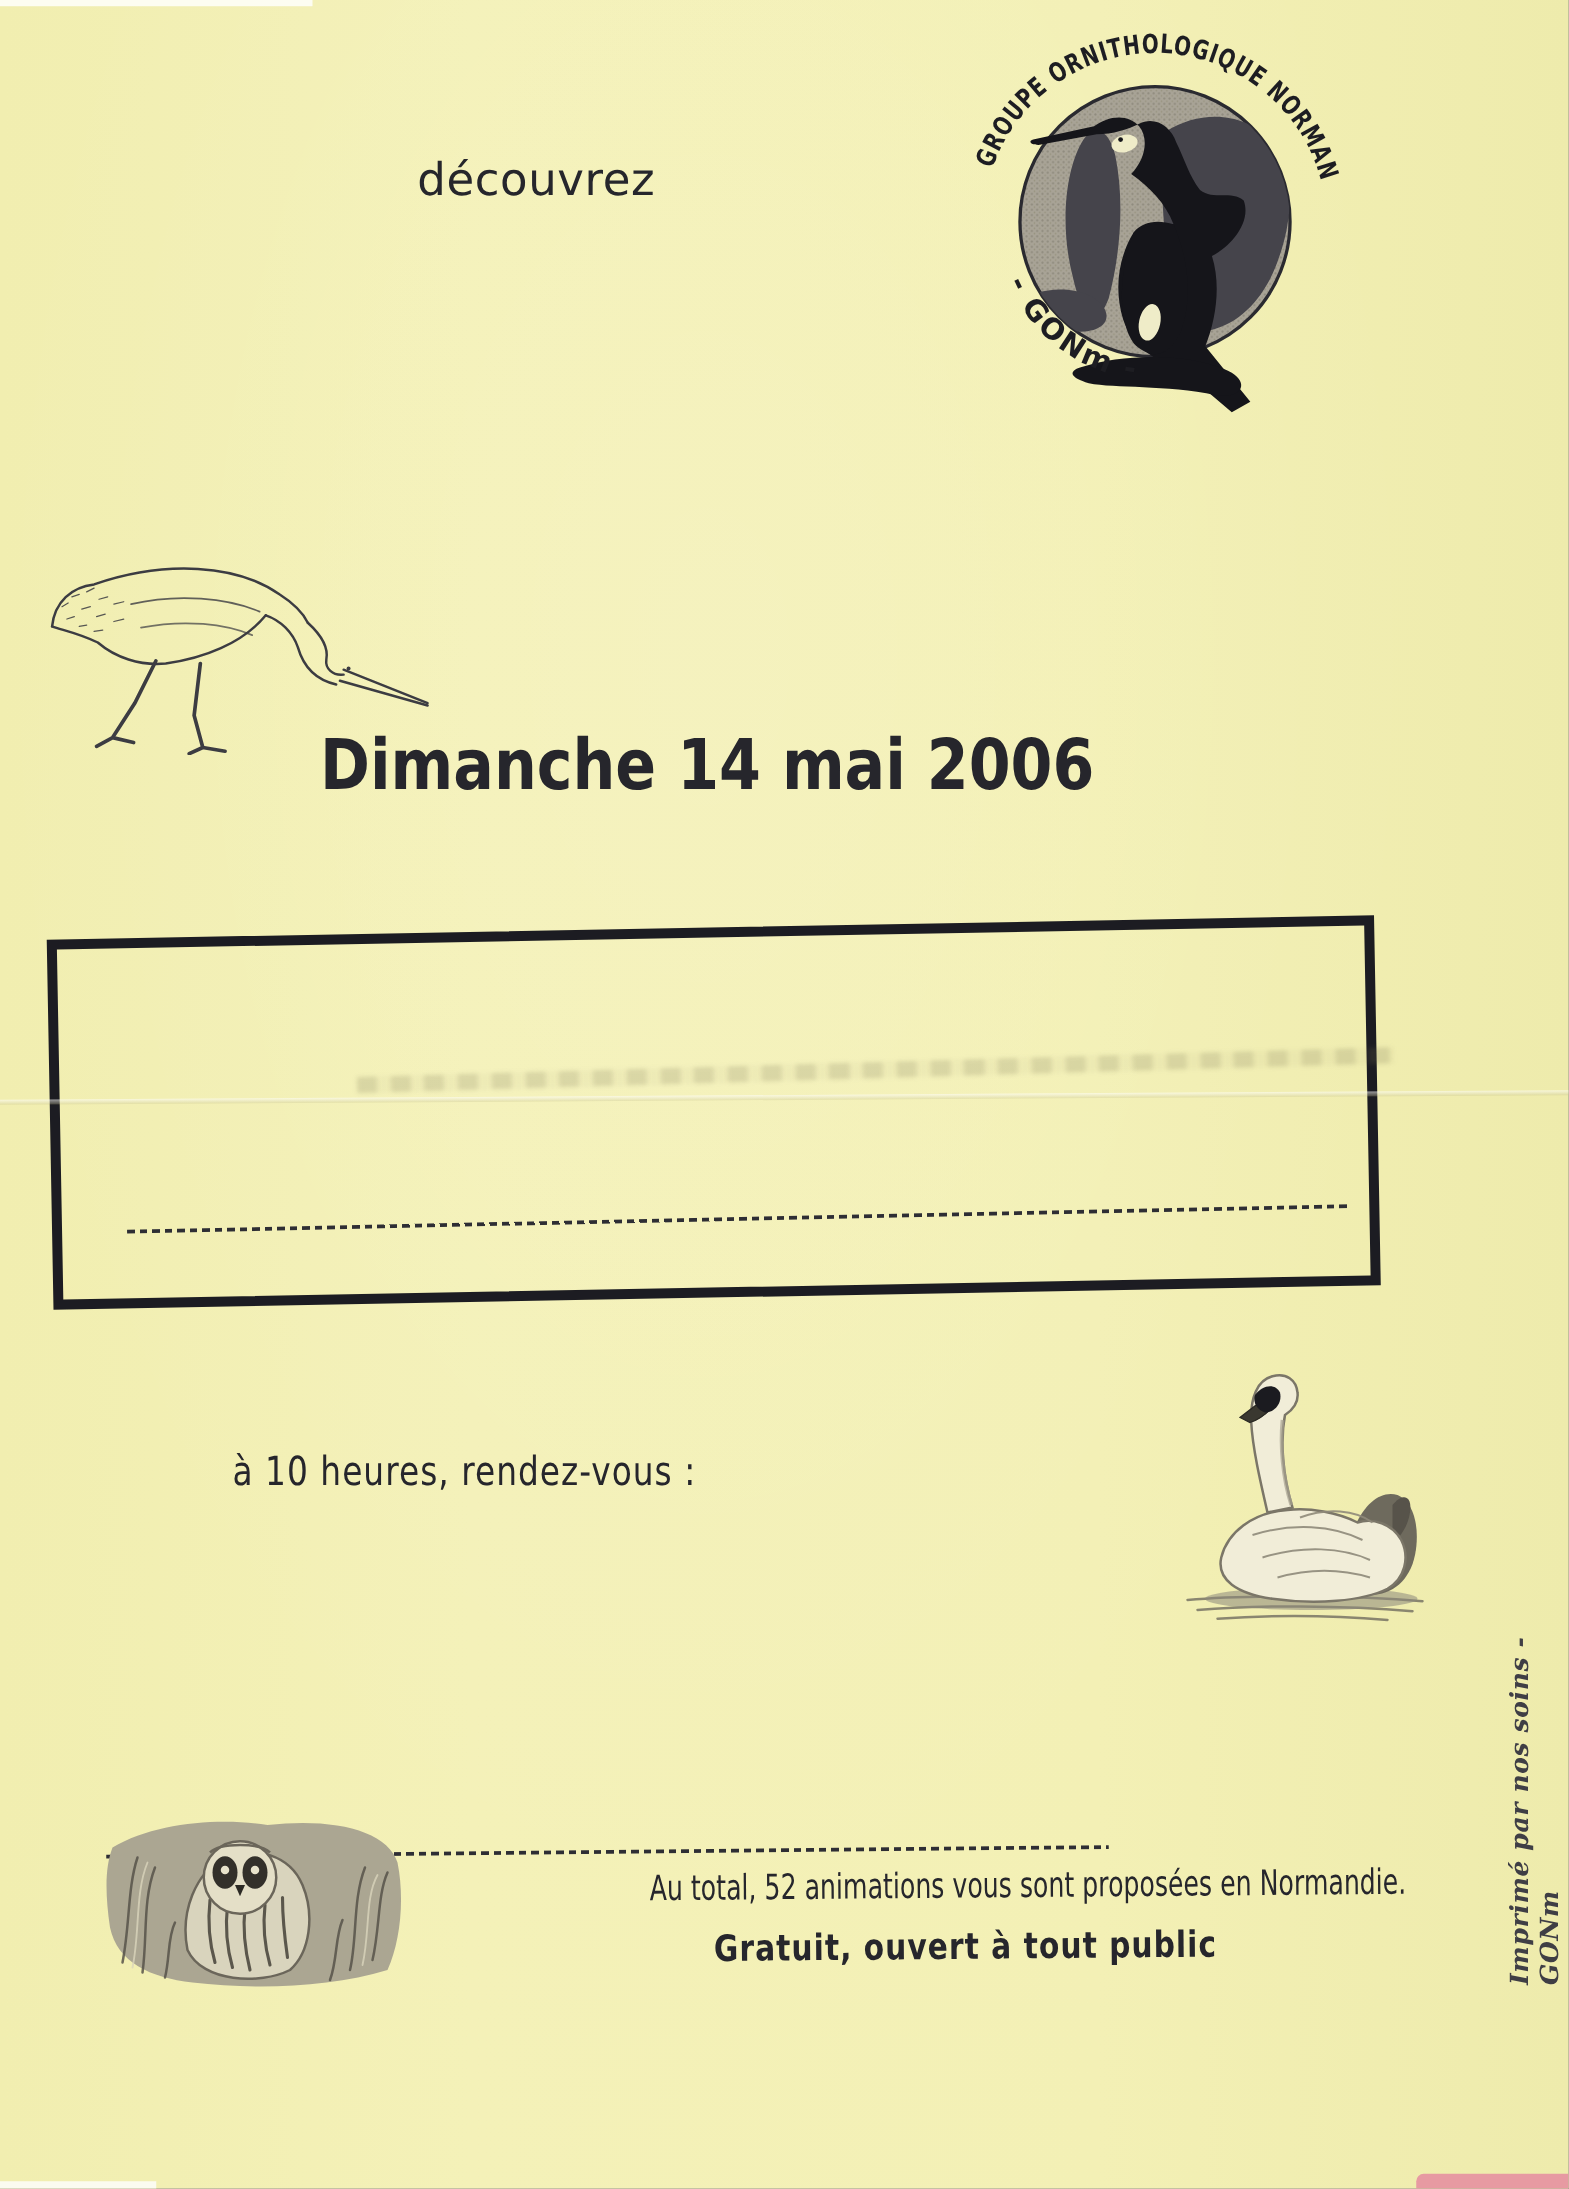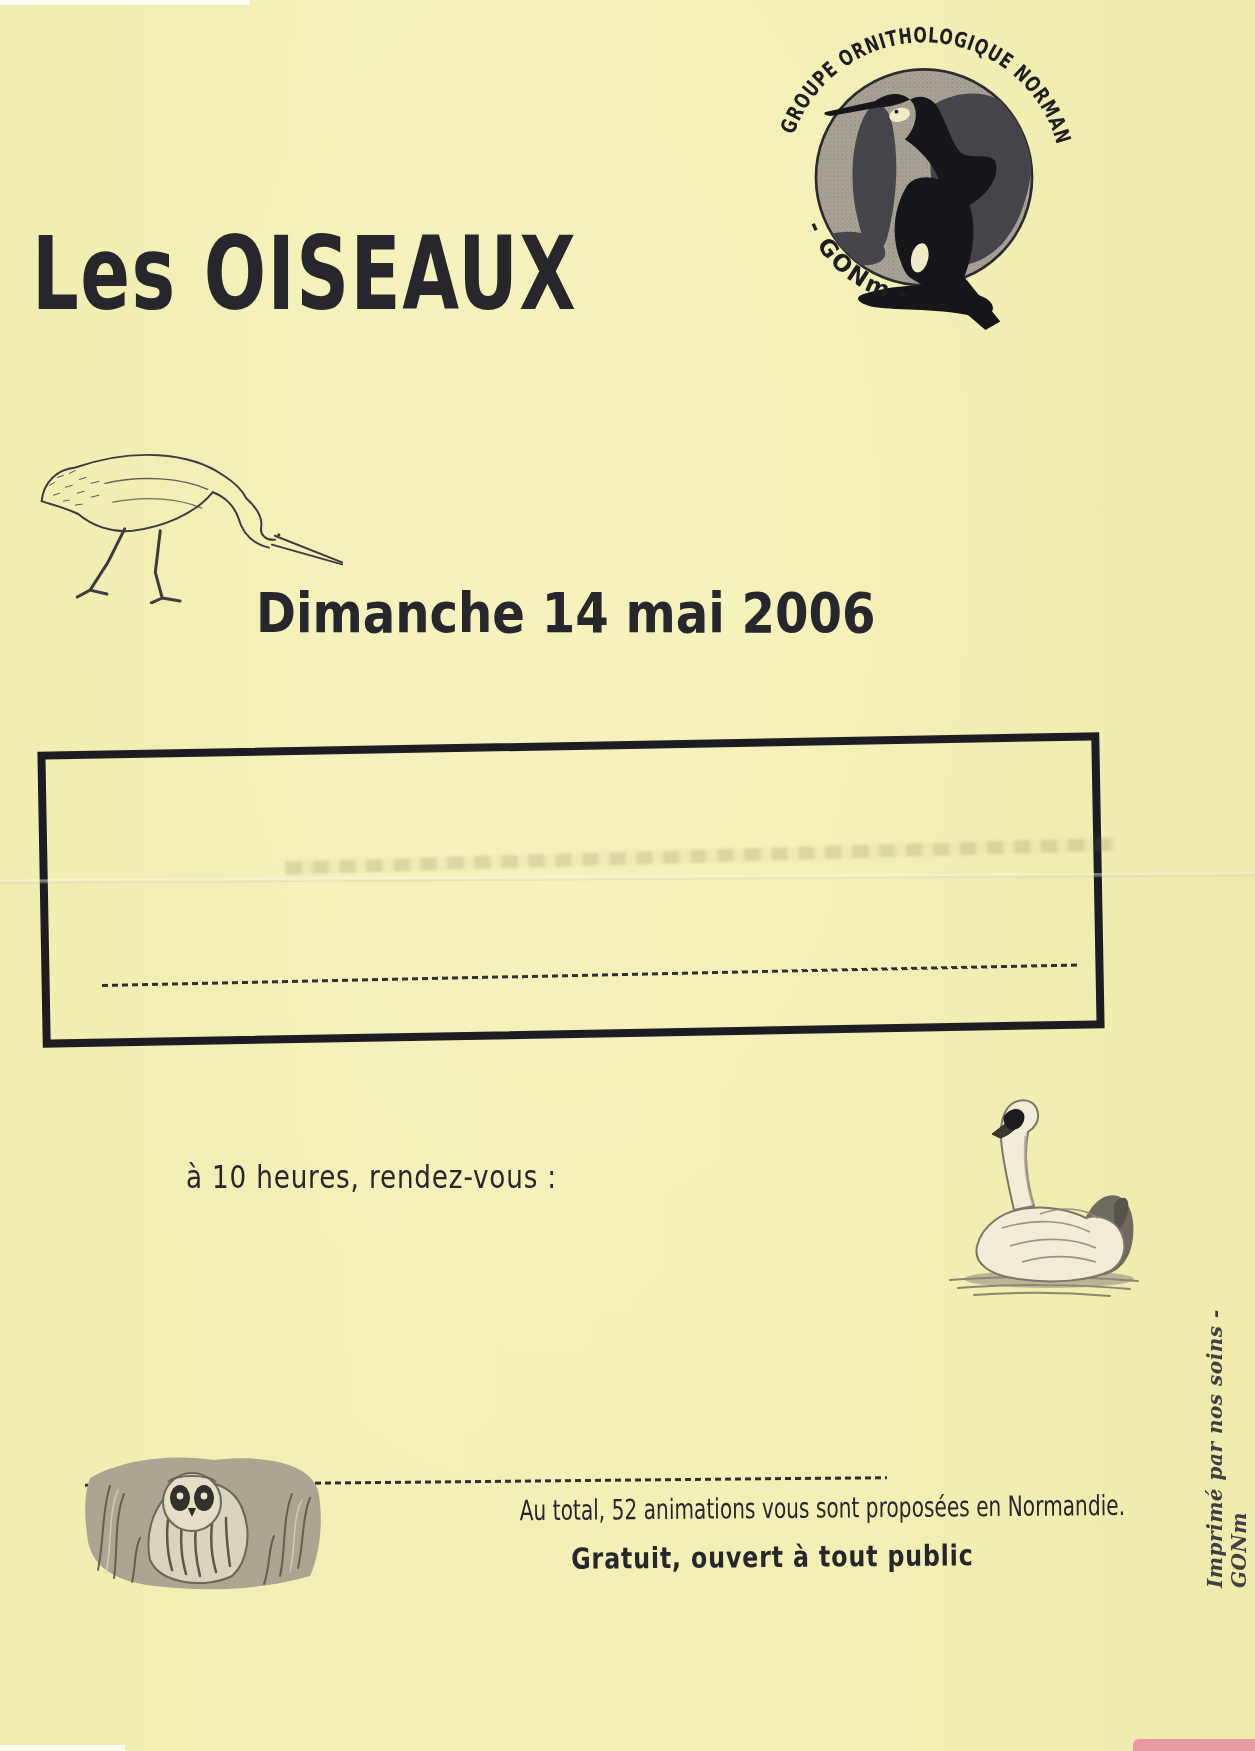--- a/index.html
+++ b/index.html
@@ -71,20 +71,21 @@
 
   svg text { font-family:"DejaVu Sans", sans-serif; }
 </style>
 </head>
 <body>
 
 <div class="paper">
 
   <div class="t intro">
     <br>
+    <span style="transform:none;">découvrez</span>
   </div>
 
   <svg class="abs" style="left:765px; top:10px;" width="318" height="322" viewBox="0 0 300 304">
     <defs>
       <pattern id="halftone" width="4" height="4" patternUnits="userSpaceOnUse">
         <rect width="4" height="4" fill="#a8a396"></rect>
         <circle cx="1" cy="1" r="0.8" fill="#8f8b7e"></circle>
         <circle cx="3" cy="3" r="0.6" fill="#97937f"></circle>
       </pattern>
       <clipPath id="discClip">
@@ -115,21 +116,20 @@
     </g>
 
     <text font-size="20" font-weight="bold" fill="#1d1d22" letter-spacing="1">
       <textPath href="#arcTop" startOffset="0" textLength="345" lengthAdjust="spacingAndGlyphs">GROUPE ORNITHOLOGIQUE NORMAND</textPath>
     </text>
     <text font-size="22" font-weight="bold" fill="#1d1d22" letter-spacing="2">
       <textPath href="#arcBottom" startOffset="2%">- GONm -</textPath>
     </text>
   </svg>
 
-  <div class="t title1"><span>Les OISEAUX</span></div>
 
   <svg class="abs" style="left:14px; top:424px;" width="336" height="180" viewBox="0 0 340 182">
     <g fill="none" stroke="#3c3c42" stroke-width="2" stroke-linecap="round">
       <path d="M 28,78 C 30,58 44,46 62,44 C 120,24 178,28 212,52 C 223,59 231,67 235,75"></path>
       <path d="M 235,75 C 246,85 252,95 250,105 C 249,112 255,118 264,117"></path>
       <path d="M 264,113 L 332,140"></path>
       <path d="M 261,122 L 332,142"></path>
       <path d="M 258,125 C 240,121 231,109 227,95 C 223,83 213,73 201,69"></path>
       <path d="M 201,69 C 182,92 150,104 120,108 C 99,110 79,103 65,91 C 48,83 36,81 28,78"></path>
       <path d="M 92,60 C 130,51 170,55 196,66" stroke-width="1.4" opacity="0.8"></path>

